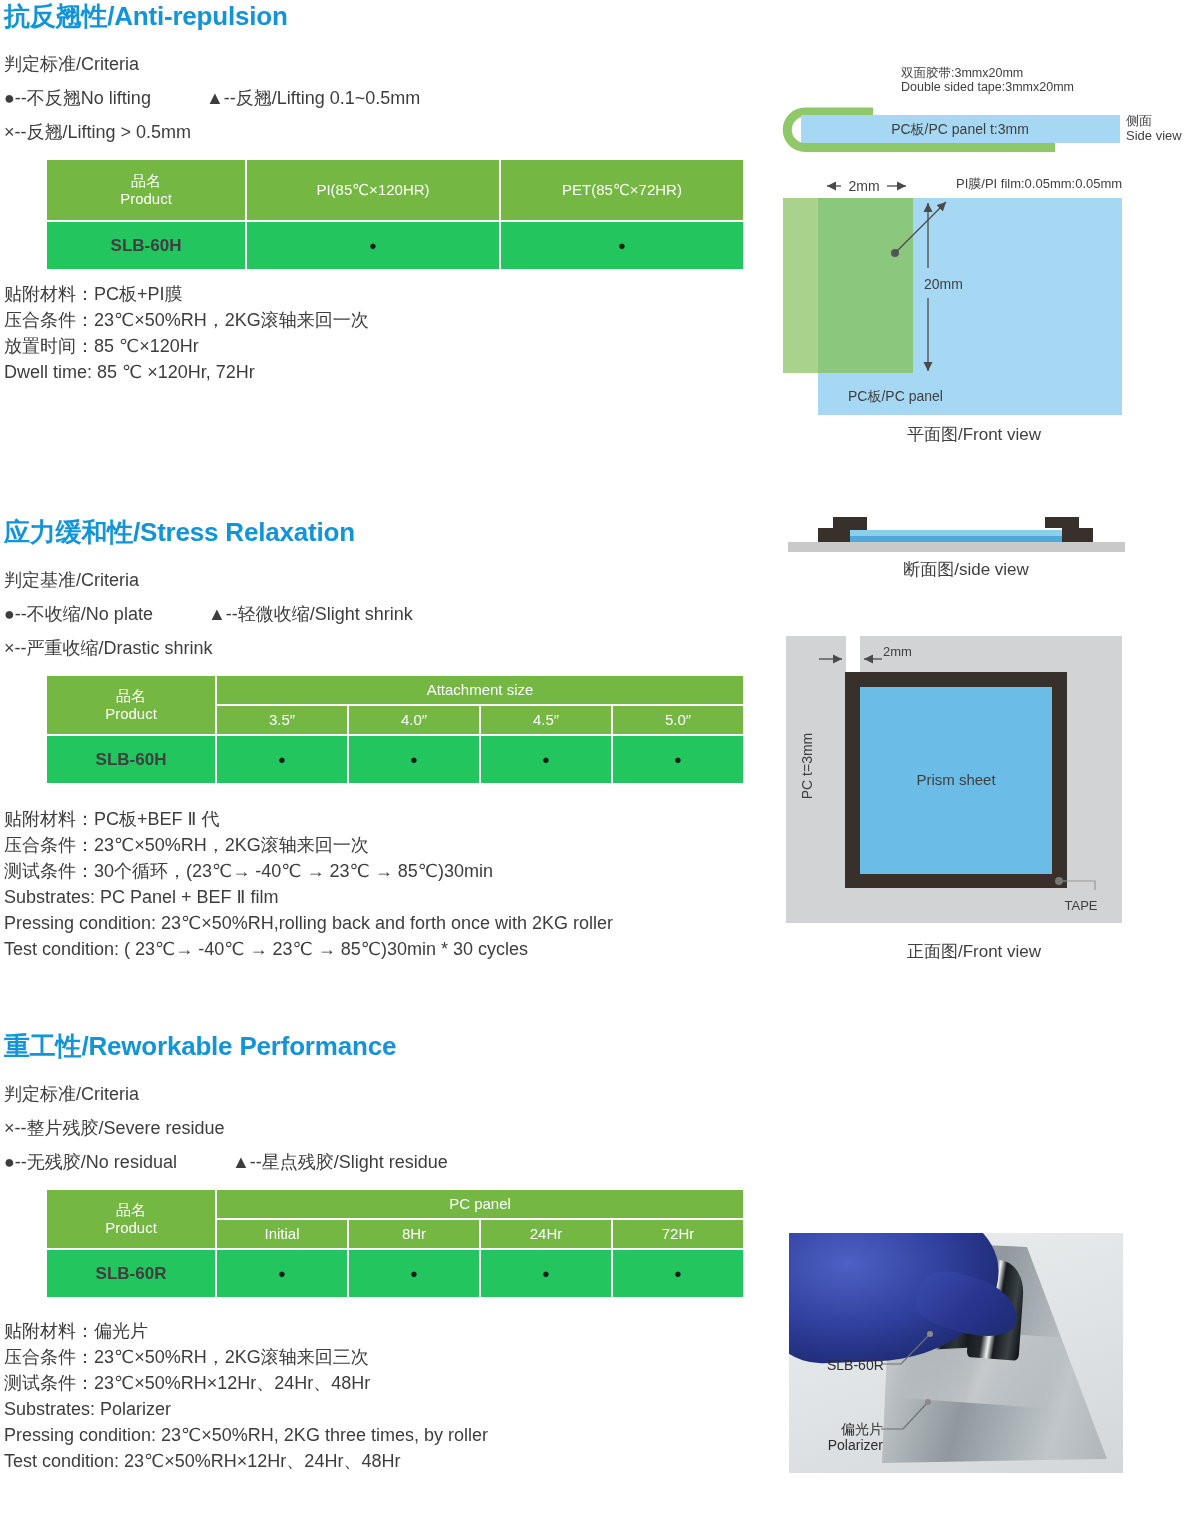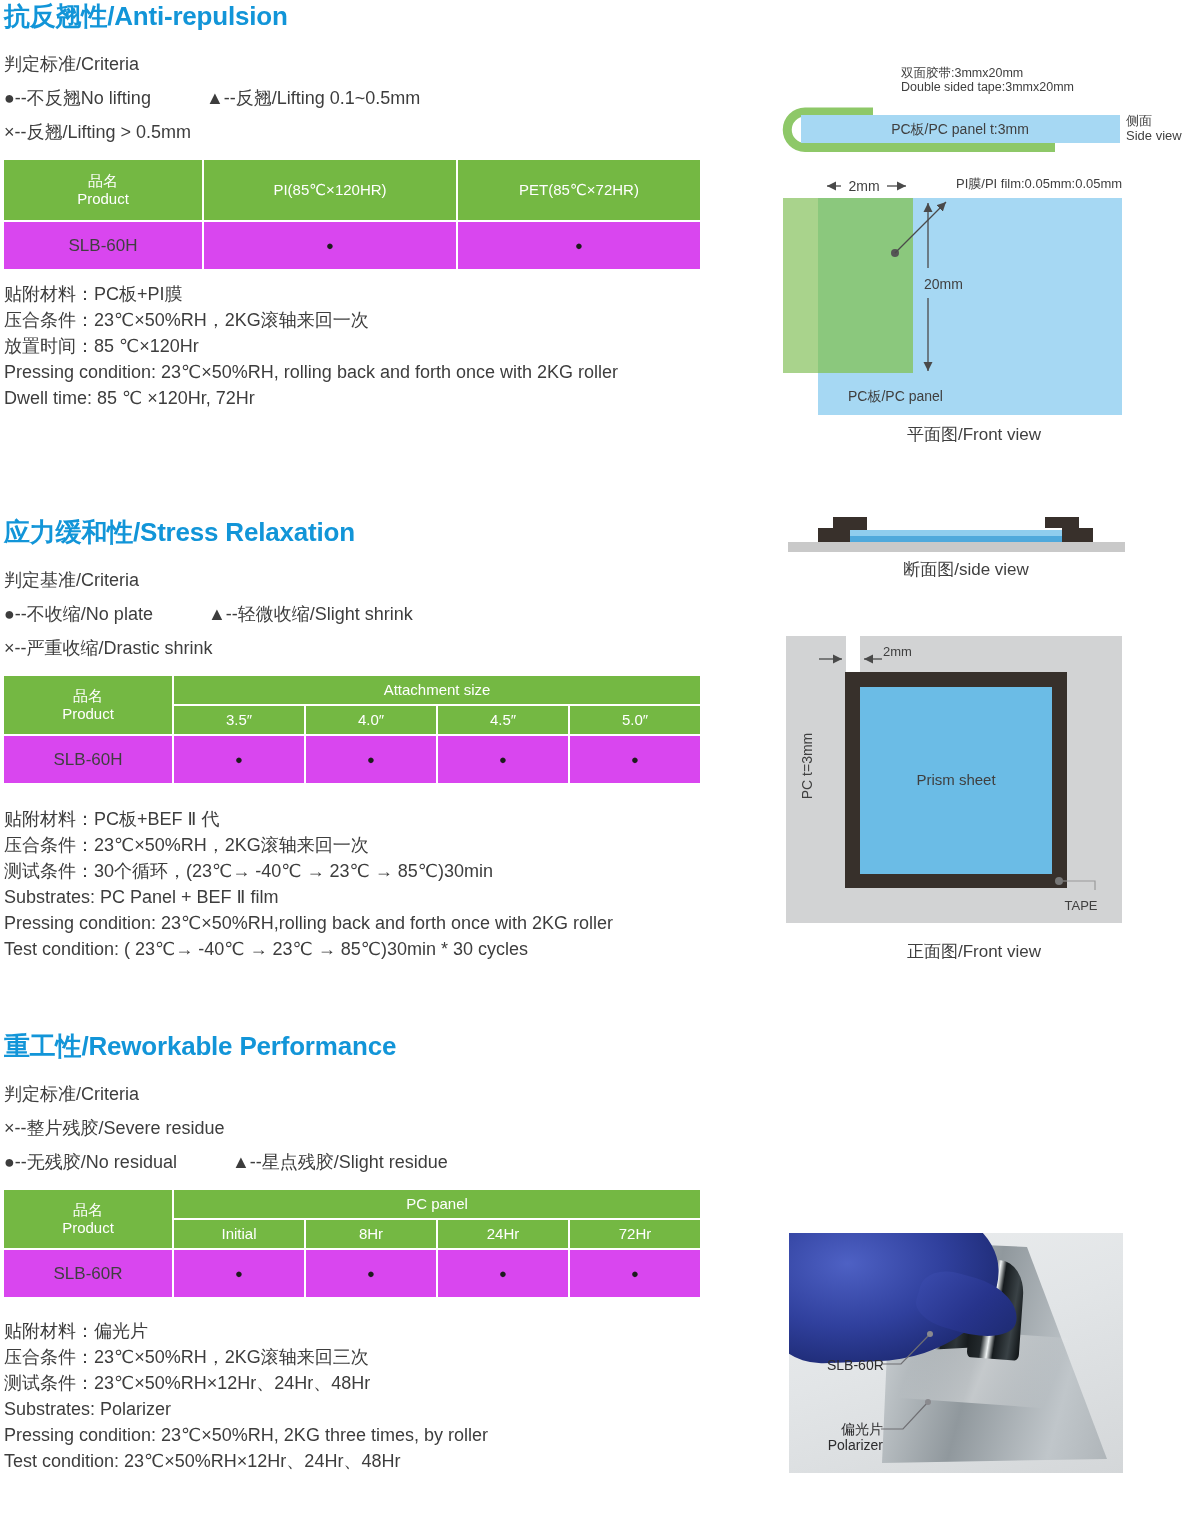--- a/index.html
+++ b/index.html
@@ -8,28 +8,28 @@
     font-family:"Liberation Sans","DejaVu Sans",sans-serif;color:#3d3d3d;overflow:hidden;
   }
   .section{position:absolute;left:4px;width:700px;}
   #sec1{top:0;}
   #sec2{top:516px;}
   #sec3{top:1030px;}
   .sec-title{font-size:26px;font-weight:700;color:#1295d8;line-height:32px;letter-spacing:-0.2px;}
   .criteria-head{margin-top:19px;font-size:18px;line-height:26px;}
   .crit-line{font-size:18px;line-height:26px;white-space:nowrap;margin-top:8px;}
   .crit-second{margin-left:55px;}
-  .tbl{margin-top:15px;display:grid;gap:2px;}
+  .tbl{margin-top:15px;display:grid;gap:2px;margin-left:43px;}
   .tbl-1{grid-template-columns:198px 252px 242px;grid-template-rows:60px 47px;}
   .tbl-4{grid-template-columns:168px 130px 130px 130px 130px;grid-template-rows:28px 28px 47px;}
   .th{background:#74b843;color:#fff;display:flex;flex-direction:column;align-items:center;justify-content:center;
       font-size:15px;line-height:18px;text-align:center;}
   .group-th{grid-column:2/6;}
   .span-rows{grid-row:1/3;}
-  .td{background:#d946ef;display:flex;align-items:center;justify-content:center;font-size:17px;color:#3f3f3f;}
+  .td{background:#22c55e;display:flex;align-items:center;justify-content:center;font-size:17px;color:#3f3f3f;font-weight:bold;}
   .td.dot{font-size:13px;color:#1c1c1c;}
   .notes{font-size:18px;line-height:26px;}
   .notes.m1{margin-top:12px;}
   .notes.m2{margin-top:23px;}
   .notes.m3{margin-top:21px;}
   .diagram{position:absolute;}
   .small-label{position:absolute;font-size:12.5px;line-height:14px;color:#3f3f3f;white-space:nowrap;}
   svg text{font-family:"Liberation Sans","DejaVu Sans",sans-serif;fill:#3f3f3f;}
   
   #photo{position:absolute;left:789px;top:1233px;width:334px;height:240px;overflow:hidden;
@@ -77,21 +77,20 @@
     <div class="th">PI(85℃×120HR)</div>
     <div class="th">PET(85℃×72HR)</div>
     <div class="td">SLB-60H</div>
     <div class="td dot">●</div>
     <div class="td dot">●</div>
   </div>
   <div class="notes m1">
     <div>贴附材料：PC板+PI膜</div>
     <div>压合条件：23℃×50%RH，2KG滚轴来回一次</div>
     <div>放置时间：85 ℃×120Hr</div>
-    <div>Pressing condition: 23℃×50%RH, rolling back and forth once with 2KG roller</div>
     <div>Dwell time: 85 ℃ ×120Hr, 72Hr</div>
   </div>
 </div>
 
 <div class="section" id="sec2">
   <div class="sec-title">应力缓和性/Stress Relaxation</div>
   <div class="criteria-head">判定基准/Criteria</div>
   <div class="crit-line">
     <span>●--不收缩/No plate</span><span class="crit-second">▲--轻微收缩/Slight shrink</span>
   </div>

